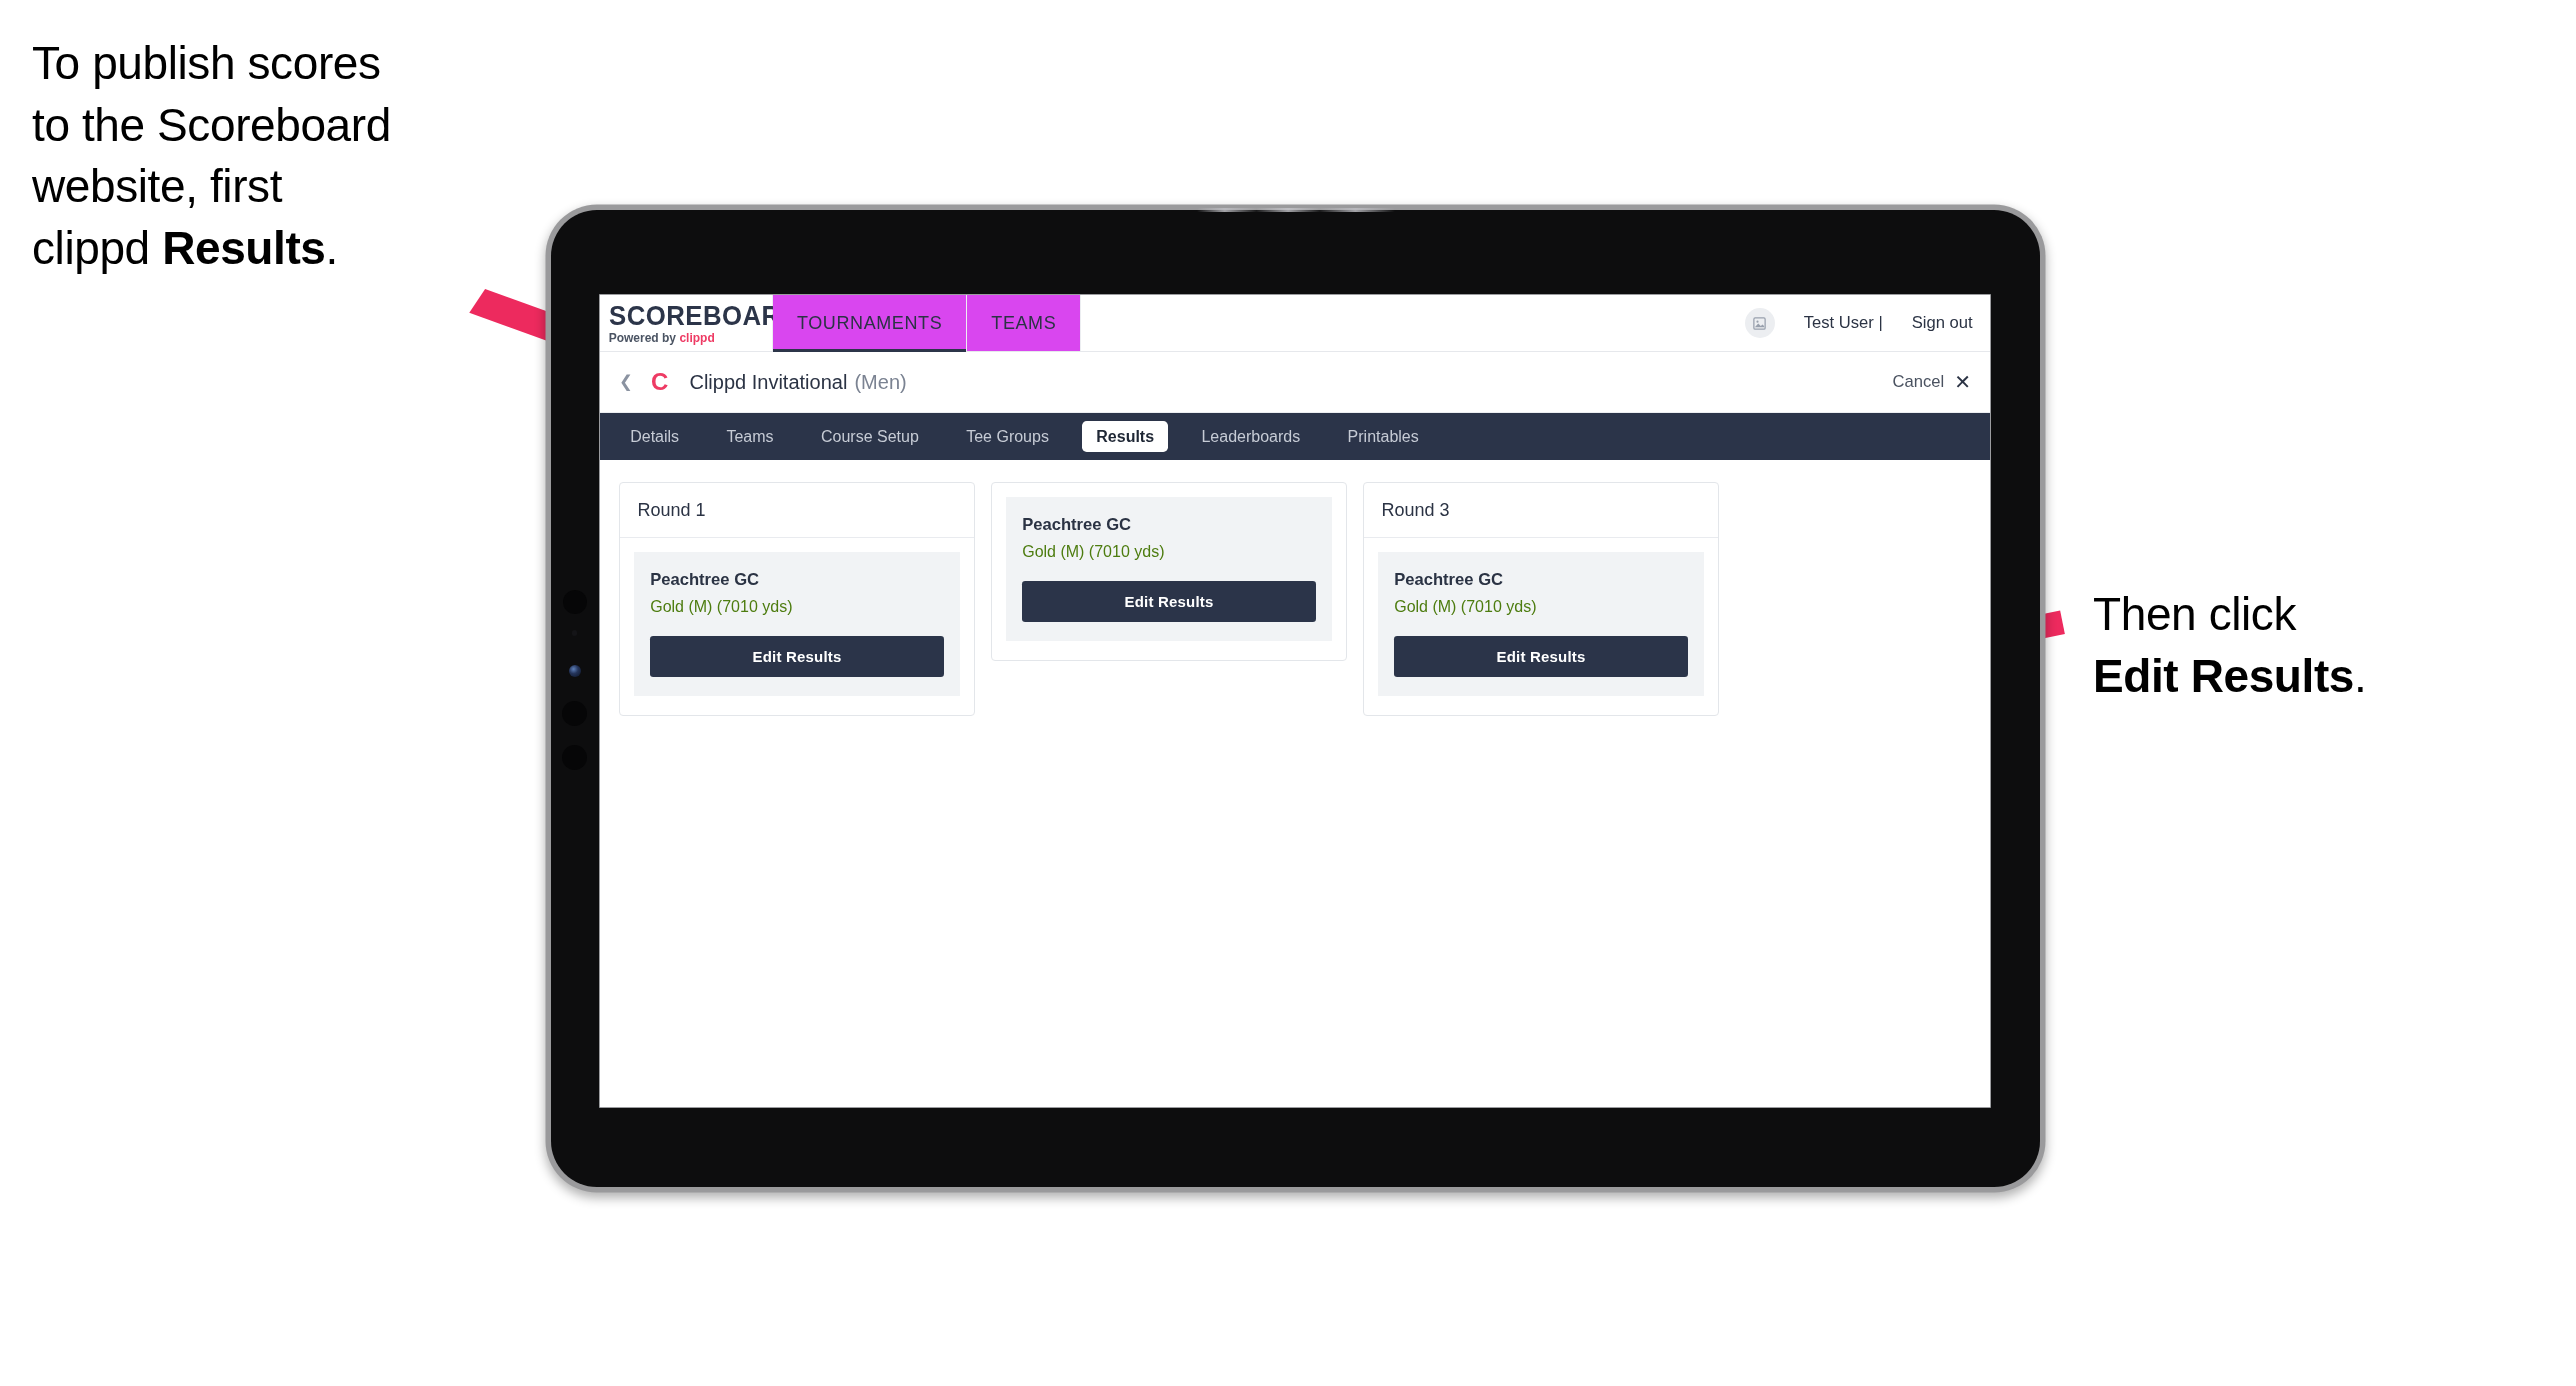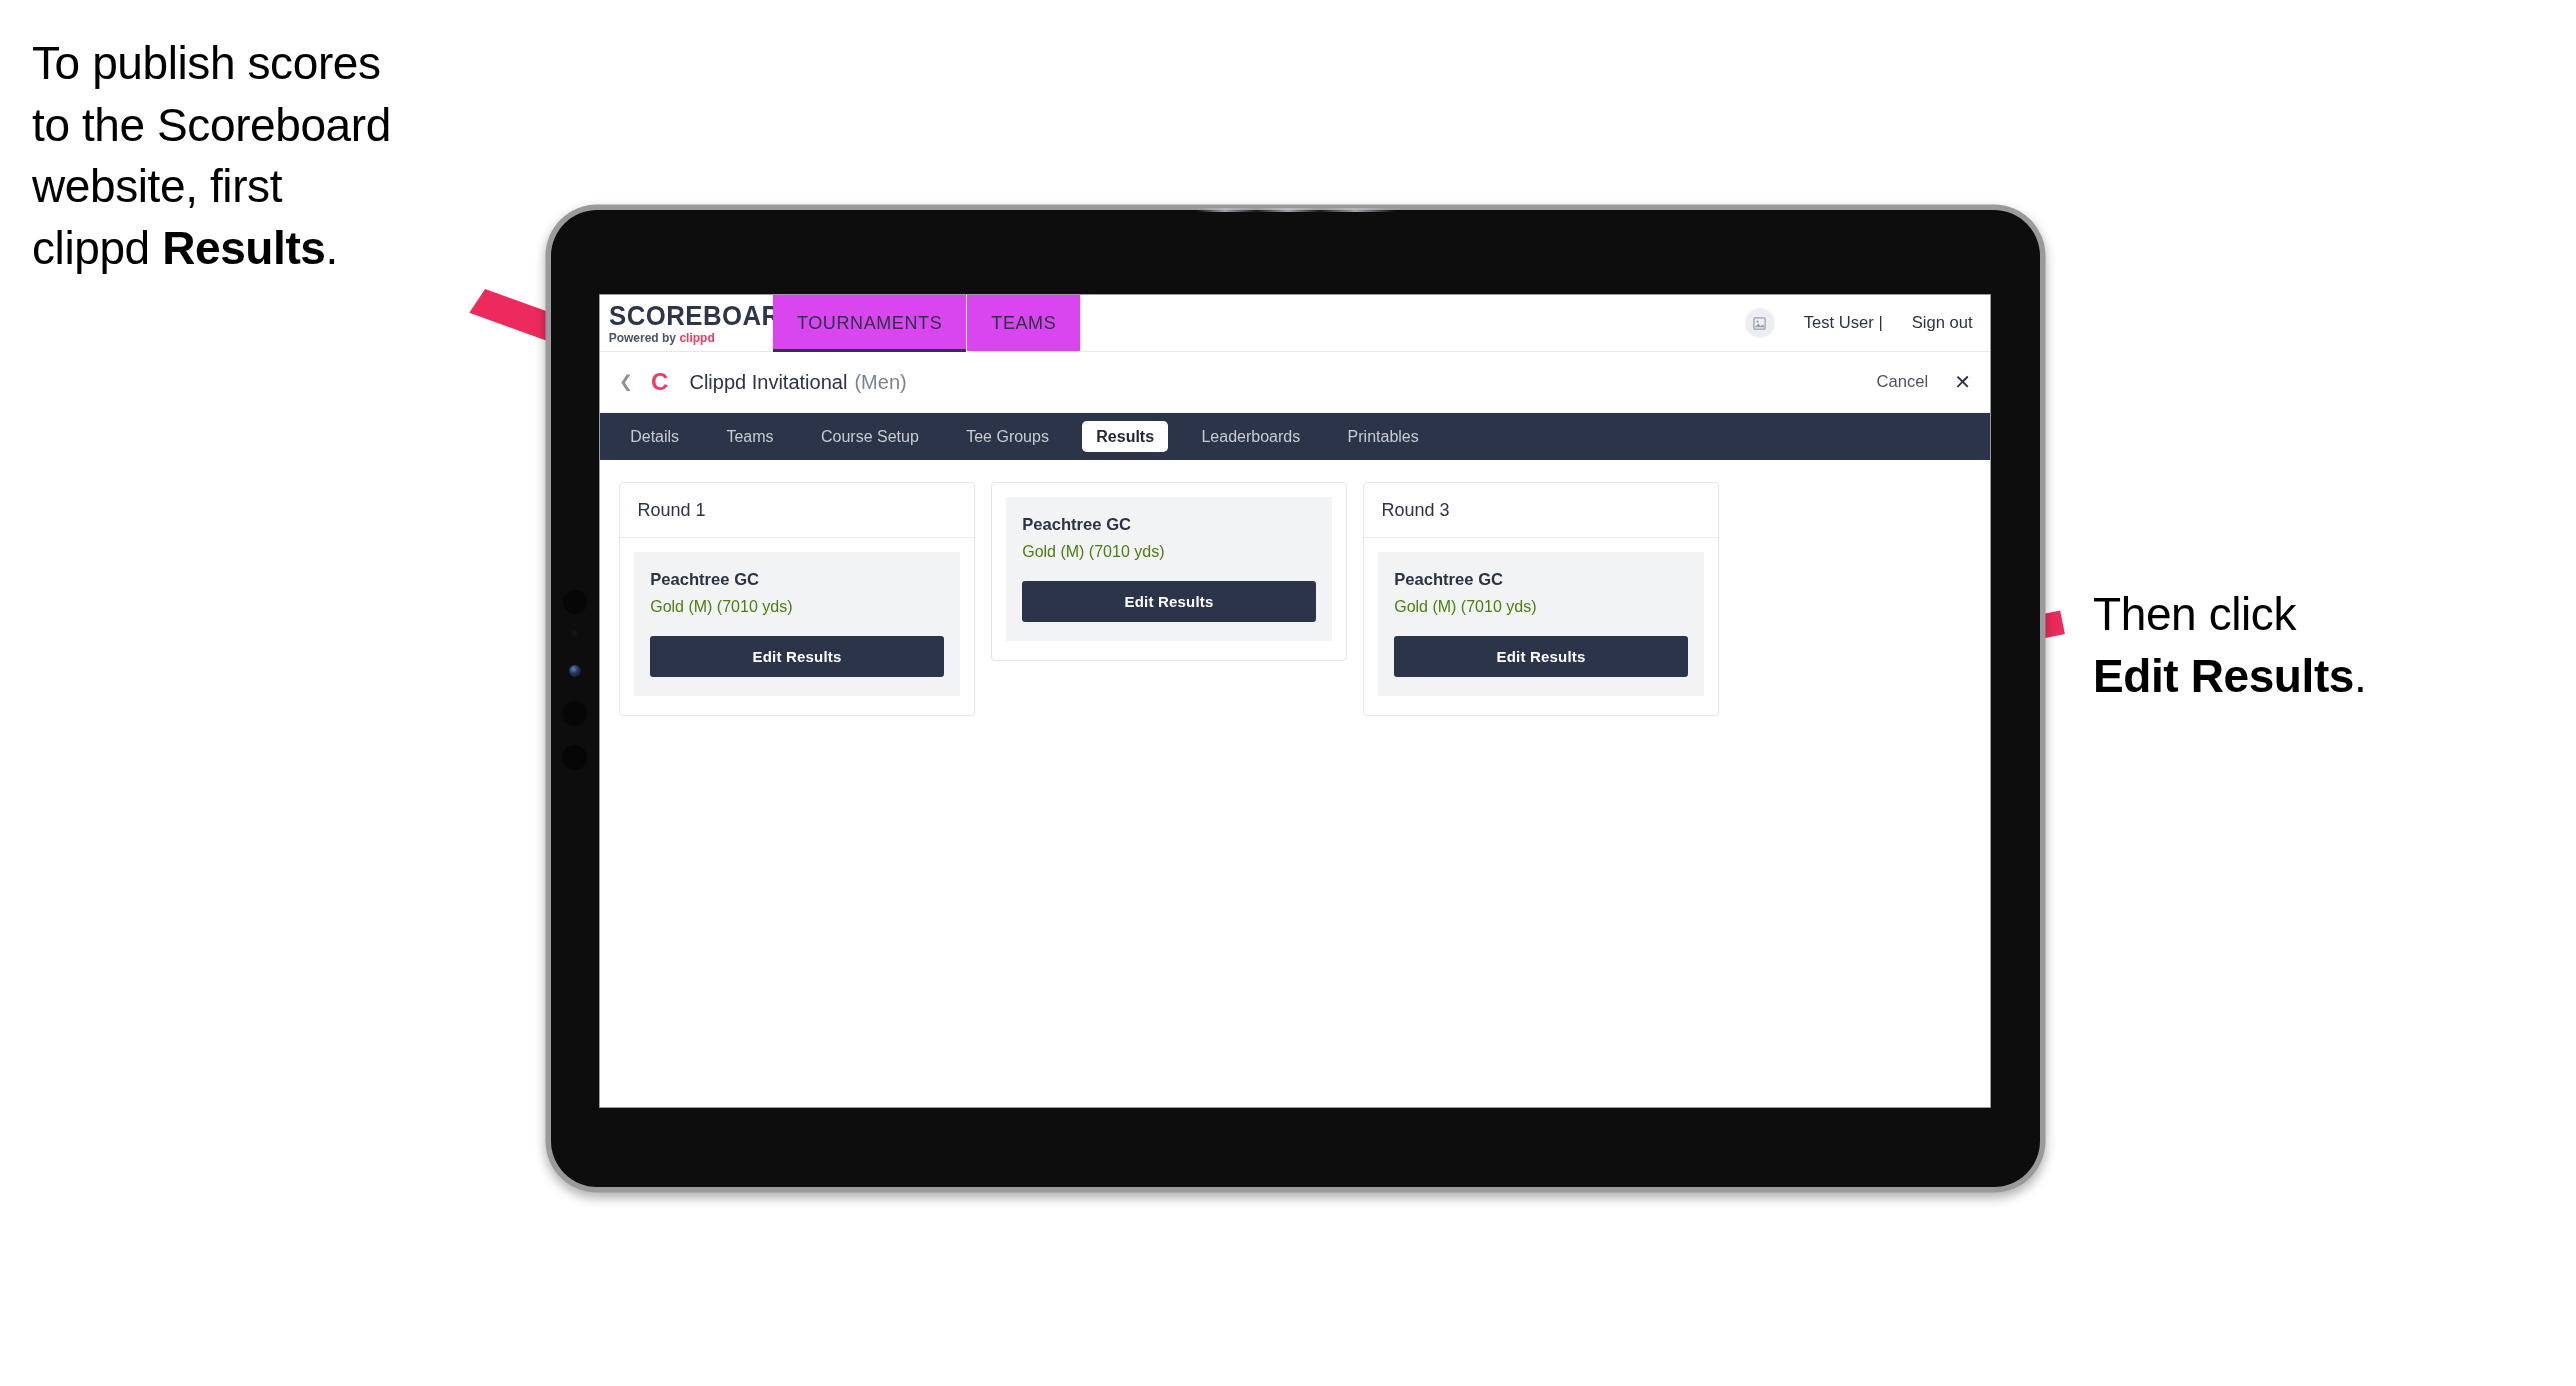--- a/index.html
+++ b/index.html
@@ -227,21 +227,21 @@
   }
   #tournament-gender {
     font-size: 20px;
     color: #7b8392;
     margin-left: 7.1px;
   }
   #header-spacer { flex: 1; }
   #cancel-button {
     display: flex;
     align-items: center;
-    gap: 26px;
+    gap: 10px;
     font-size: 16.6px;
     color: #4a5260;
     cursor: pointer;
   }
   #cancel-x { font-size: 20px; line-height: 1; color: #2b3344; }
 
   
   #section-nav {
     background: #2b3449;
     height: 47px;

